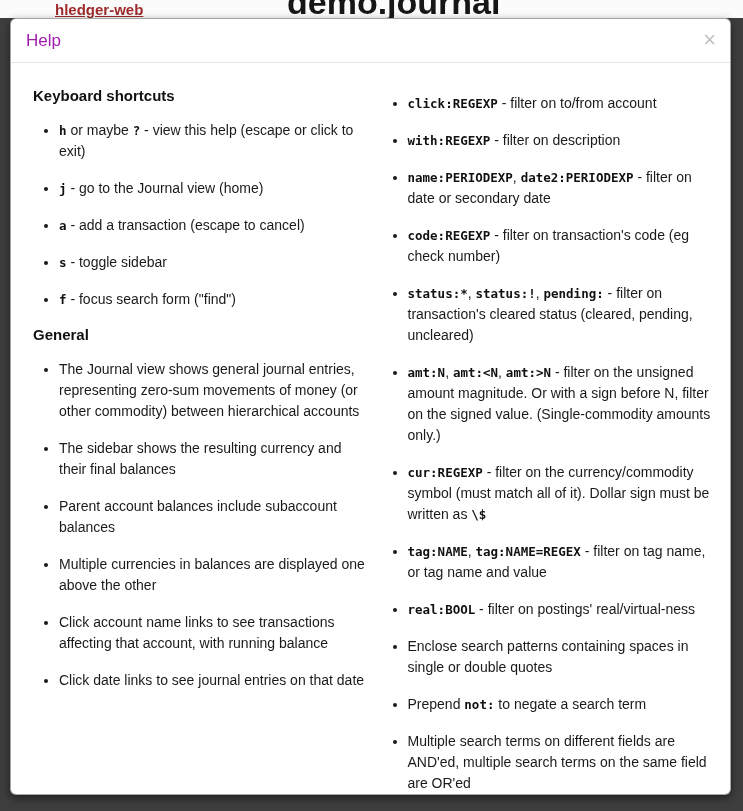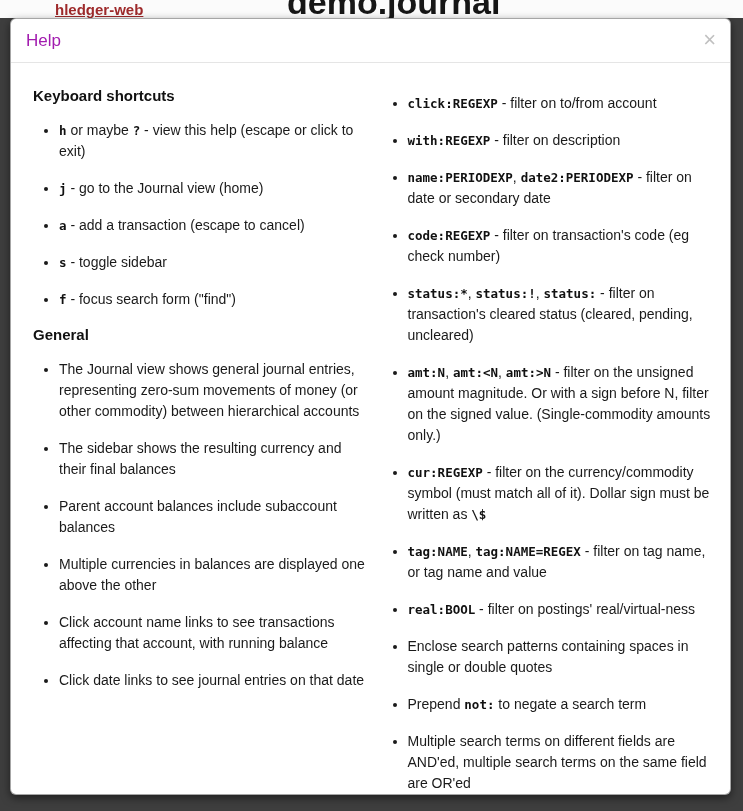--- a/index.html
+++ b/index.html
@@ -122,21 +122,21 @@
           <li>Click account name links to see transactions affecting that account, with running balance</li>
           <li>Click date links to see journal entries on that date</li>
         </ul>
     </div>
     <div class="col">
       <ul class="help-list">
           <li><code>click:REGEXP</code> - filter on to/from account</li>
           <li><code>with:REGEXP</code> - filter on description</li>
           <li><code>name:PERIODEXP</code>, <code>date2:PERIODEXP</code> - filter on date or secondary date</li>
           <li><code>code:REGEXP</code> - filter on transaction's code (eg check number)</li>
-          <li><code>status:*</code>, <code>status:!</code>, <code>status:</code> - filter on transaction's cleared status (cleared, pending, uncleared)</li>
+          <li><code>status:*</code>, <code>status:!</code>, <code>pending:</code> - filter on transaction's cleared status (cleared, pending, uncleared)</li>
           <li><code>amt:N</code>, <code>amt:&lt;N</code>, <code>amt:&gt;N</code> - filter on the unsigned amount magnitude. Or with a sign before N, filter on the signed value. (Single-commodity amounts only.)</li>
           <li><code>cur:REGEXP</code> - filter on the currency/commodity symbol (must match all of it). Dollar sign must be written as <code>\$</code></li>
           <li><code>tag:NAME</code>, <code>tag:NAME=REGEX</code> - filter on tag name, or tag name and value</li>
           <li><code>real:BOOL</code> - filter on postings' real/virtual-ness</li>
           <li>Enclose search patterns containing spaces in single or double quotes</li>
           <li>Prepend <code>not:</code> to negate a search term</li>
           <li>Multiple search terms on different fields are AND'ed, multiple search terms on the same field are OR'ed</li>
           <li>These search terms also work with command-line hledger</li>
         </ul>
     </div>

